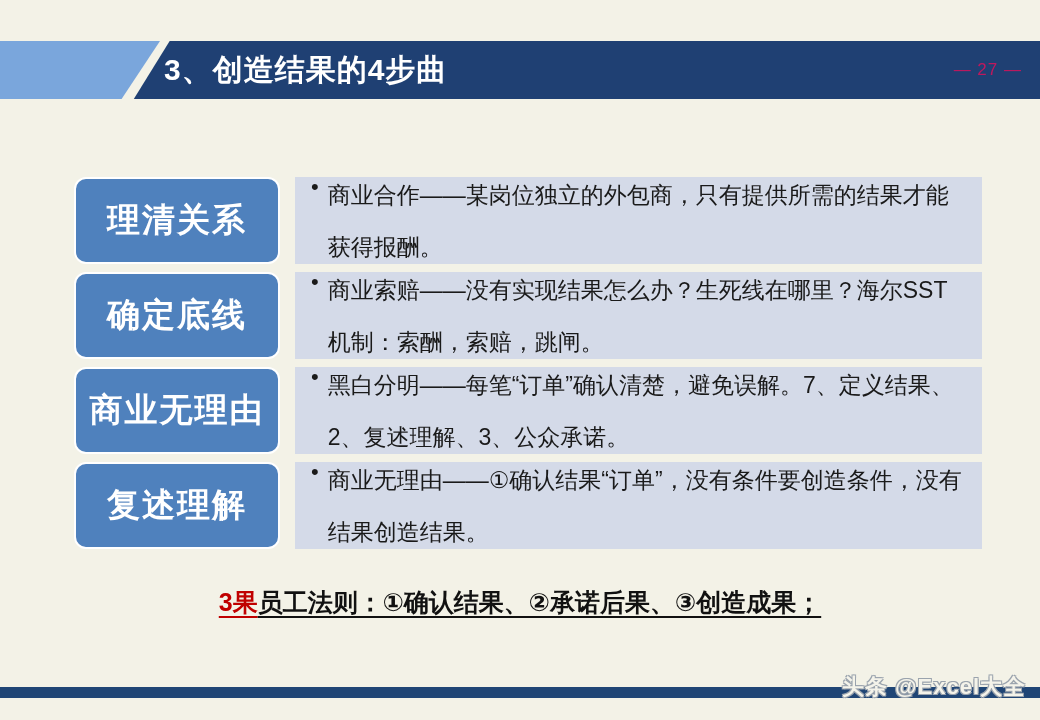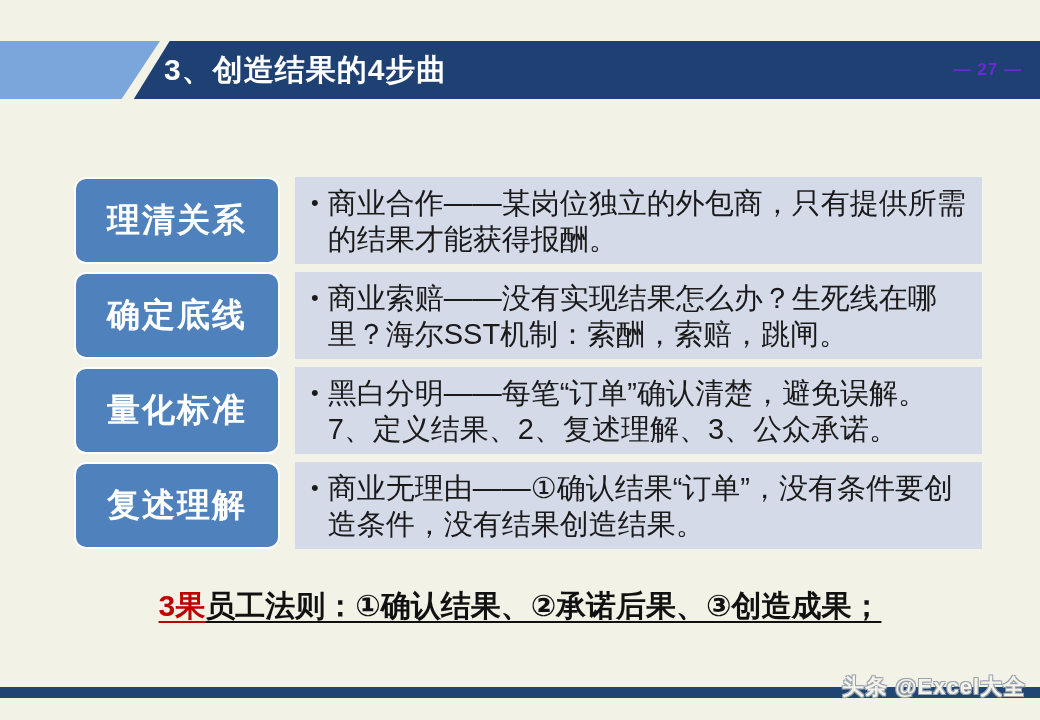--- a/index.html
+++ b/index.html
@@ -59,26 +59,25 @@
     letter-spacing: 1px;
     white-space: nowrap;
     z-index: 3;
   }
   .page-number {
     position: absolute;
     right: 18px;
     top: 0;
     height: 68px;
     line-height: 58px;
-    color: #6d28d9;
+    color: #be185d;
     font-size: 17px;
     letter-spacing: 1px;
     z-index: 3;
     white-space: nowrap;
-    font-weight: bold;
   }
 
   
   .rows {
     position: absolute;
     left: 74px;
     top: 177px;
     width: 908px;
   }
   .row {
@@ -120,33 +119,33 @@
   .bullet {
     flex: 0 0 auto;
     color: #1a1a1a;
     font-size: 22px;
     line-height: 36px;
     margin-right: 9px;
   }
   .row-text {
     flex: 1 1 auto;
     color: #1a1a1a;
-    font-size: 29px;
-    line-height: 36px;
+    font-size: 23px;
+    line-height: 52px;
     letter-spacing: 0px;
   }
 
   
   .footnote {
     position: absolute;
     left: 0;
     top: 586px;
     width: 1040px;
     text-align: center;
-    font-size: 30px;
+    font-size: 25px;
     font-weight: bold;
     white-space: nowrap;
   }
   .footnote-inner {
     display: inline-block;
     padding-bottom: 2px;
   }
   .fn-red {
     color: #c00000;
     text-decoration: underline;
@@ -215,21 +214,21 @@
       <div class="row-label">确定底线</div>
       <div class="row-body">
         <div class="row-body-inner">
           <span class="bullet">•</span>
           <span class="row-text">商业索赔——没有实现结果怎么办？生死线在哪里？海尔SST机制：索酬，索赔，跳闸。</span>
         </div>
       </div>
     </div>
 
     <div class="row">
-      <div class="row-label">量化标准</div>
+      <div class="row-label">商业无理由</div>
       <div class="row-body">
         <div class="row-body-inner">
           <span class="bullet">•</span>
           <span class="row-text">黑白分明——每笔“订单”确认清楚，避免误解。7、定义结果、2、复述理解、3、公众承诺。</span>
         </div>
       </div>
     </div>
 
     <div class="row">
       <div class="row-label">复述理解</div>

